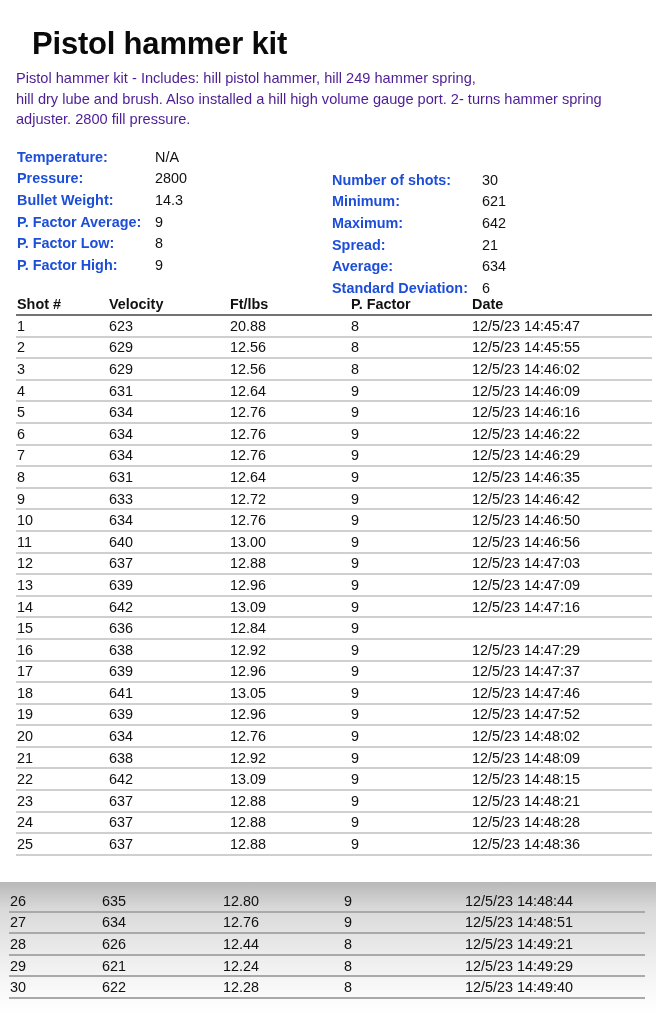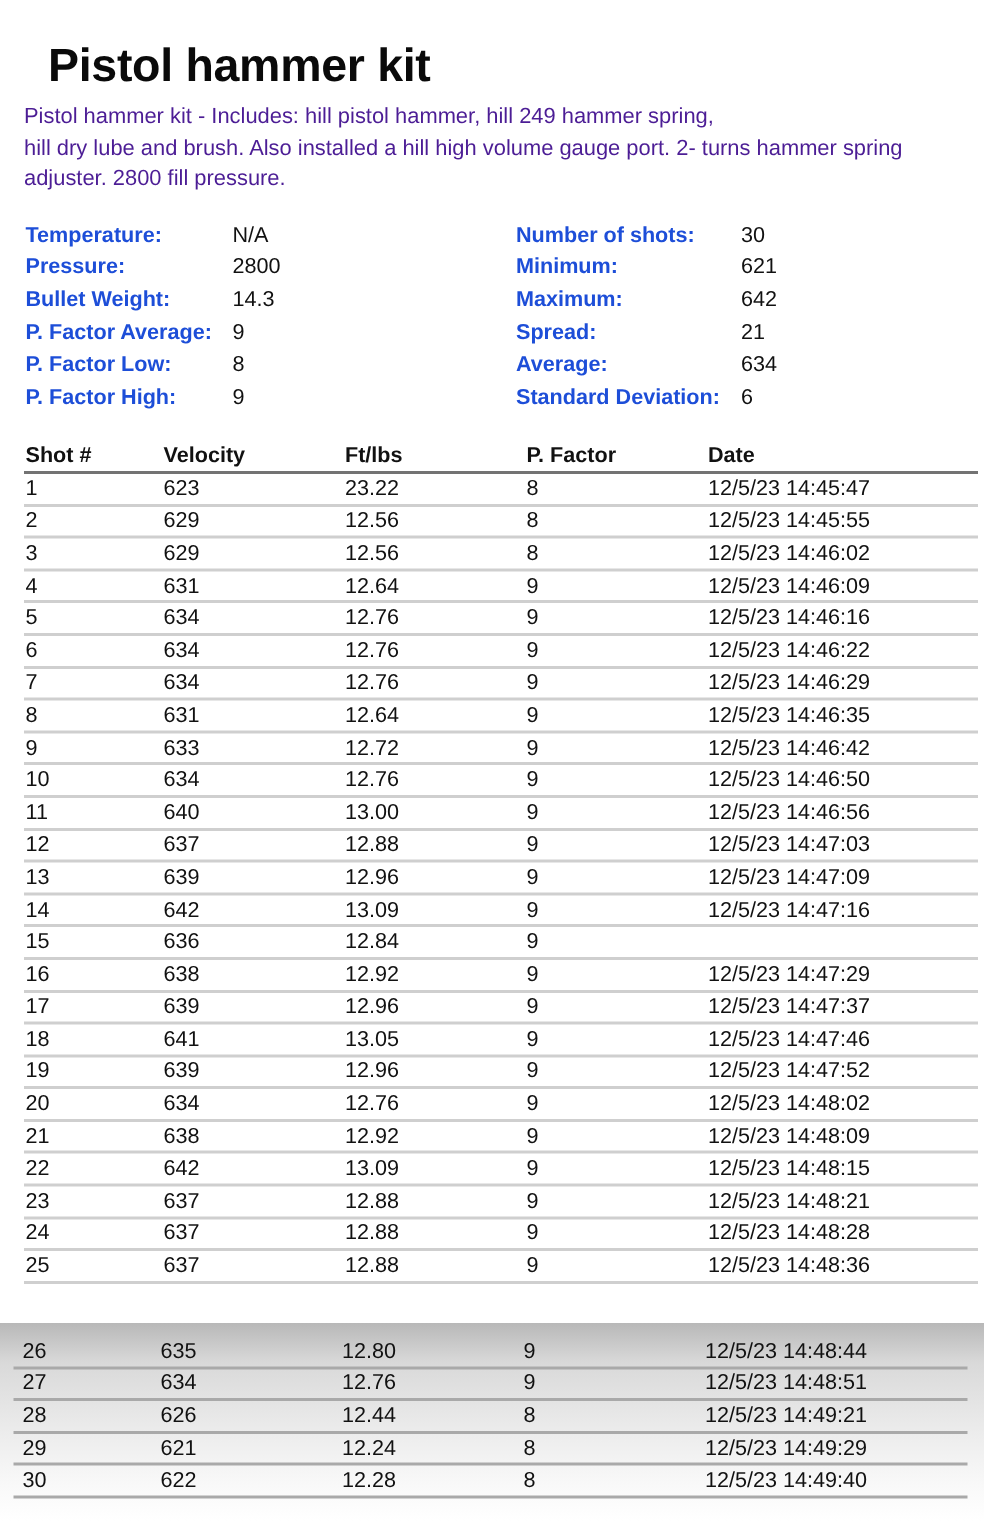--- a/index.html
+++ b/index.html
@@ -15,36 +15,36 @@
     .desc {
       position: absolute; left: 16px; top: 68px; width: 640px;
       font-size: 14.6px; line-height: 20.5px; color: #4c1d95;
     }
     .desc span { display: block; white-space: nowrap; }
     .stats { position: absolute; top: 146px; font-size: 14.4px; }
     .stats .row { height: 21.6px; display: flex; align-items: center; white-space: nowrap; }
     .stats .lbl { font-weight: bold; color: #1d4ed8; }
     .stats-left { left: 17px; }
     .stats-left .lbl { width: 138px; }
-    .stats-right { left: 344px; }
+    .stats-right { left: 332px; margin-top: 23px; }
     .stats-right .lbl { width: 150px; }
     .table1 { position: absolute; left: 16px; top: 294px; width: 636px; font-size: 14.4px; }
     .table2 { position: absolute; left: 9px; top: 891px; width: 636px; font-size: 14.4px; }
     .hdr { display: flex; height: 20px; align-items: center; font-weight: bold; border-bottom: 2px solid #737373; }
     .tr { display: flex; height: 21.6px; align-items: center; border-bottom: 2px solid #cfcfcf; box-sizing: border-box; }
     .c0 { width: 92px; padding-left: 1px; }
     .c1 { width: 121px; }
     .c2 { width: 121px; }
     .c3 { width: 121px; }
     .c4 { width: 170px; }
     .gradient-band {
       position: absolute; left: 0; top: 882px; width: 656px; height: 132px;
       background: linear-gradient(to bottom, #b8b8b8 0%, #d9d9d9 20%, #ececec 55%, #f8f8f8 80%, #ffffff 100%);
     }
-    .table2 .tr { border-bottom-color: #a9a9a9; justify-content: center; }
+    .table2 .tr { border-bottom-color: #a9a9a9; }
   </style>
 </head>
 <body>
 
 <div class="page">
   <h1>Pistol hammer kit</h1>
 
   <div class="desc">
     <span>Pistol hammer kit - Includes: hill pistol hammer, hill 249 hammer spring,</span>
     <span>hill dry lube and brush. Also installed a hill high volume gauge port. 2- turns hammer spring</span>
@@ -111,21 +111,21 @@
       <span class="c0">Shot #</span>
       <span class="c1">Velocity</span>
       <span class="c2">Ft/lbs</span>
       <span class="c3">P. Factor</span>
       <span class="c4">Date</span>
     </div>
     <div id="rows1">
         <div class="tr">
           <span class="c0">1</span>
           <span class="c1">623</span>
-          <span class="c2">23.22</span>
+          <span class="c2">20.88</span>
           <span class="c3">8</span>
           <span class="c4">12/5/23 14:45:47</span>
         </div>
         <div class="tr">
           <span class="c0">2</span>
           <span class="c1">629</span>
           <span class="c2">12.56</span>
           <span class="c3">8</span>
           <span class="c4">12/5/23 14:45:55</span>
         </div>

